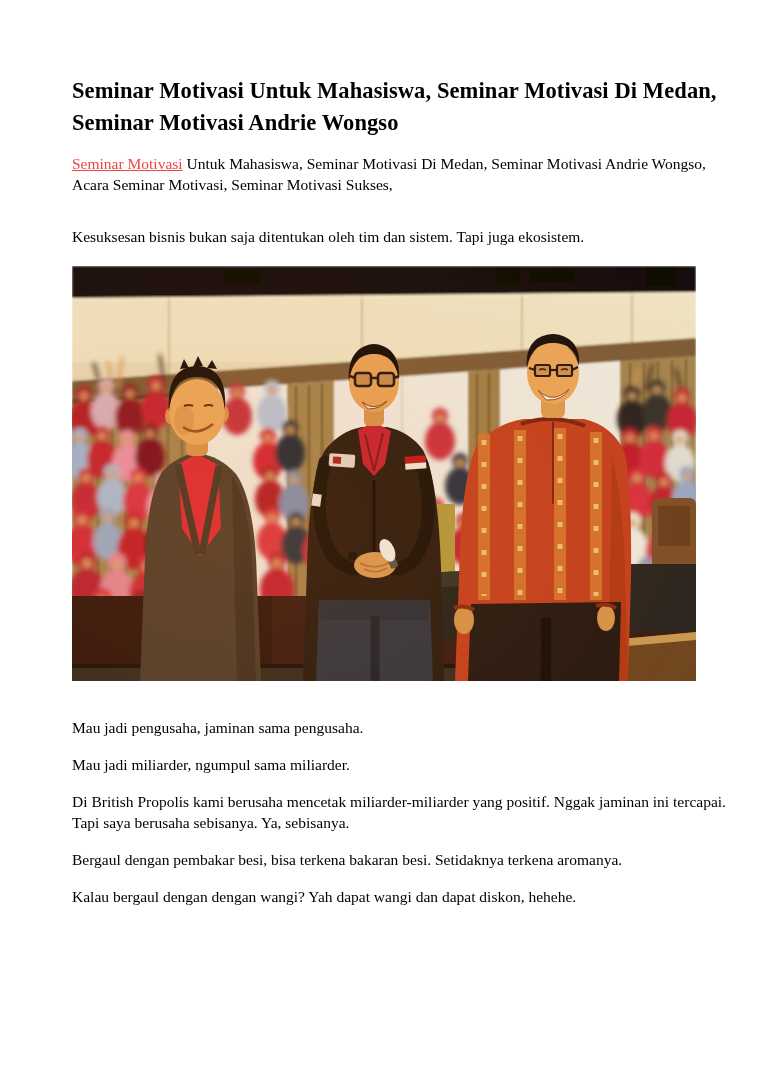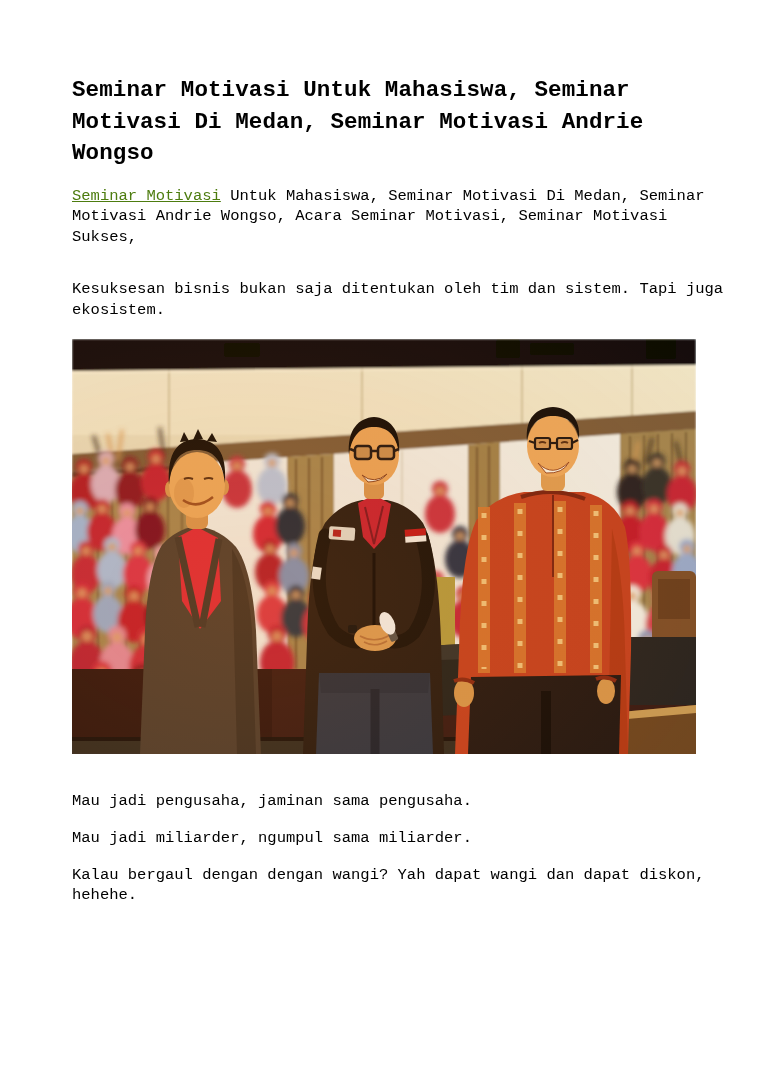--- a/index.html
+++ b/index.html
@@ -1,20 +1,20 @@
 <!DOCTYPE html>
 <html><head>
 <meta charset="utf-8">
 <style>
   html,body{margin:0;padding:0;background:#ffffff;}
   .page{
     position:relative;
     width:768px;height:906px;
     background:#ffffff;
-    font-family:Liberation Mono, monospace;
+    font-family:Liberation Serif, serif;
     color:#000000;
     box-sizing:border-box;
     padding:75px 36px 0 72px;
     overflow:hidden;
   }
   h1.title{
     font-size:22.5px;
     line-height:1.4;
     font-weight:700;
     margin:0 0 16px 0;
@@ -35,21 +35,21 @@
   }
   figure.photo svg{display:block;width:624px;height:415px;}
 </style>
 </head>
 <body>
 
 <div class="page">
 
   <h1 class="title">Seminar Motivasi Untuk Mahasiswa, Seminar Motivasi Di Medan, Seminar Motivasi Andrie Wongso</h1>
 
-  <p class="intro"><a class="doc-link" style="color: #4d7c0f;">Seminar Motivasi</a><span> Untuk Mahasiswa, Seminar Motivasi Di Medan, Seminar Motivasi Andrie Wongso, Acara Seminar Motivasi, Seminar Motivasi Sukses,</span></p>
+  <p class="intro"><a class="doc-link" style="color: #ef4444;">Seminar Motivasi</a><span> Untuk Mahasiswa, Seminar Motivasi Di Medan, Seminar Motivasi Andrie Wongso, Acara Seminar Motivasi, Seminar Motivasi Sukses,</span></p>
 
   <p class="lead">Kesuksesan bisnis bukan saja ditentukan oleh tim dan sistem. Tapi juga ekosistem.</p>
 
   <figure class="photo" role="img" aria-label="Three smiling men standing on a seminar stage: man in brown suit with red shirt, man in dark jacket holding a microphone, man in red patterned batik shirt; audience in red hijabs cheering behind them in a cream-walled hall">
     <svg viewBox="0 0 624 415" aria-hidden="true">
       <defs>
         <filter id="fb1" x="-5%" y="-5%" width="110%" height="110%">
             <feGaussianBlur stdDeviation="1.1"></feGaussianBlur>
           </filter>
         <filter id="fb2" x="-10%" y="-10%" width="120%" height="120%">
@@ -308,15 +308,17 @@
         <path d="M489,104 Q493,102 496,104" stroke="#5a3012" stroke-width="1.8" fill="none"></path>
         <path d="M466,124 Q481,139 497,123 Q491,135 474,134 Z" fill="#f6eedd" stroke="#9a4a20" stroke-width="1"></path>
       </g>
 
       <rect x="0" y="0" width="624" height="415" fill="url(#warm)"></rect>
     </svg>
   </figure>
 
   <p>Mau jadi pengusaha, jaminan sama pengusaha.</p>
   <p>Mau jadi miliarder, ngumpul sama miliarder.</p>
+  <p>Di British Propolis kami berusaha mencetak miliarder-miliarder yang positif. Nggak jaminan ini tercapai. Tapi saya berusaha sebisanya. Ya, sebisanya.</p>
+  <p>Bergaul dengan pembakar besi, bisa terkena bakaran besi. Setidaknya terkena aromanya.</p>
   <p>Kalau bergaul dengan dengan wangi? Yah dapat wangi dan dapat diskon, hehehe.</p>
 
 </div>
 
 </body></html>

